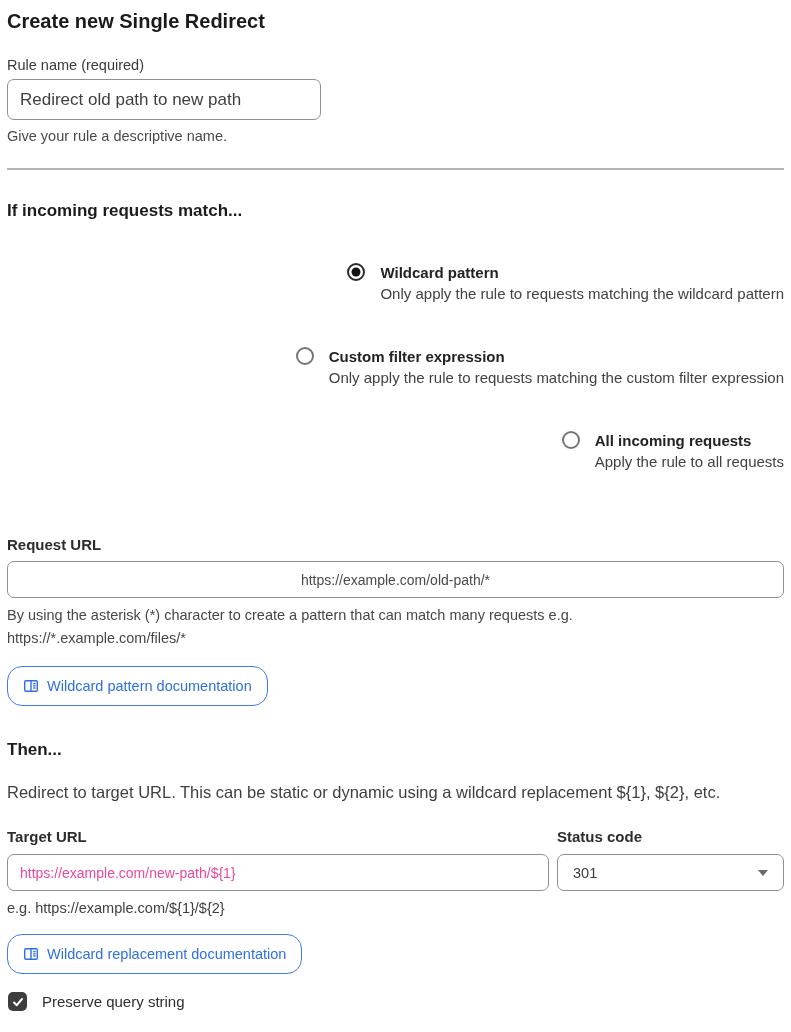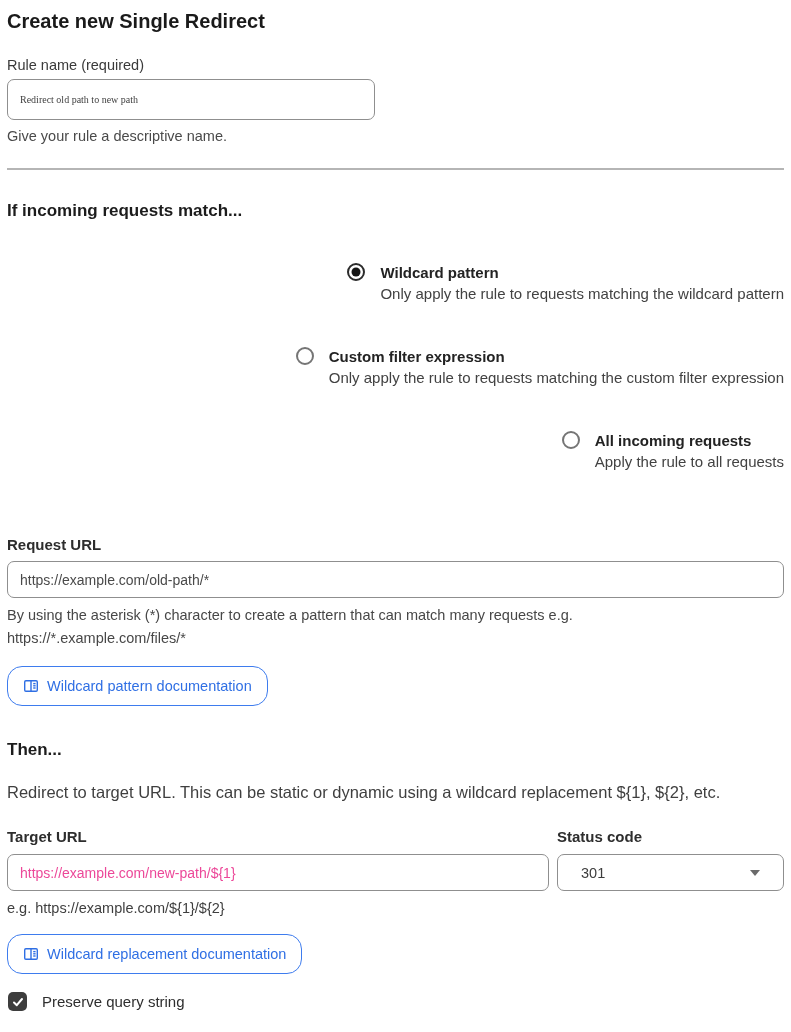--- a/index.html
+++ b/index.html
@@ -11,25 +11,25 @@
     color: #222;
     overflow: hidden;
   }
   .page-title {
     font-size: 20px; line-height: 26px; font-weight: 700; color: #1a1a1a;
   }
   .field-label { margin-top: 21px; font-size: 14.5px; line-height: 20px; color: #3a3a3a; }
   .text-input {
     display: block;
     margin-top: 4px;
-    height: 41px; width: 368px;
+    height: 41px; width: 314px;
     border: 1px solid #8f8f8f; border-radius: 7px;
     padding: 0 12px;
-    font-family: Liberation Serif, serif;
-    font-size: 10px; color: #3f3f3f;
+    font-family: Liberation Sans, sans-serif;
+    font-size: 17px; color: #3f3f3f;
     outline: none; background: #fff;
   }
   .help-text { margin-top: 5px; font-size: 14.5px; line-height: 23px; color: #4a4a4a; }
   .divider { margin-top: 20px; border: none; border-top: 2px solid #b5b5b5; }
   .section-heading { margin-top: 30px; font-size: 17px; line-height: 22px; font-weight: 700; color: #1c1c1c; }
   .radio-group { margin-top: 40px; }
   .radio-option { display: flex; align-items: flex-start; margin-bottom: 41px; cursor: pointer; justify-content: flex-end; }
   .radio-circle {
     flex: 0 0 auto;
     width: 18px; height: 18px; border-radius: 50%;
@@ -48,21 +48,21 @@
   .radio-desc { font-size: 15px; line-height: 22px; color: #424242; }
   .input-label-strong { font-size: 15px; line-height: 20px; font-weight: 700; color: #2d2d2d; }
   .url-label { margin-top: 62px; }
   .url-input {
     display: block; margin-top: 6px;
     width: 777px; height: 37px;
     border: 1px solid #8f8f8f; border-radius: 7px;
     padding: 0 12px;
     font-family: "Liberation Sans", sans-serif;
     font-size: 14px; color: #4a4a4a;
-    outline: none; background: #fff;
+    outline: none; background: #fff; text-align: center;
   }
   .help-multiline { margin-top: 6px; font-size: 14.5px; line-height: 23px; color: #474747; }
   .doc-pill {
     margin-top: 16px;
     display: inline-flex; align-items: center; gap: 8px;
     height: 40px; padding: 0 15px;
     border: 1.5px solid #3e7cee; border-radius: 15px;
     background: #fff; cursor: pointer;
     font-family: "Liberation Sans", sans-serif;
     font-size: 14.5px; color: #2f6fe4;
@@ -81,21 +81,21 @@
     font-family: "Liberation Sans", sans-serif;
     font-size: 14px; color: #ec4899;
     outline: none; background: #fff;
   }
   .select-box {
     margin-top: 7px;
     height: 37px; width: 100%;
     border: 1px solid #8f8f8f; border-radius: 7px;
     background: #fff;
     display: flex; align-items: center; justify-content: space-between;
-    padding: 0 23px;
+    padding: 0 15px;
     font-size: 14.5px; color: #3d3d3d;
     cursor: pointer;
   }
   .caret-down {
     width: 0; height: 0;
     border-left: 5.5px solid transparent;
     border-right: 5.5px solid transparent;
     border-top: 6px solid #6a6a6a;
   }
   .eg-text { margin-top: 7px; font-size: 14.5px; line-height: 20px; color: #3f3f3f; }

